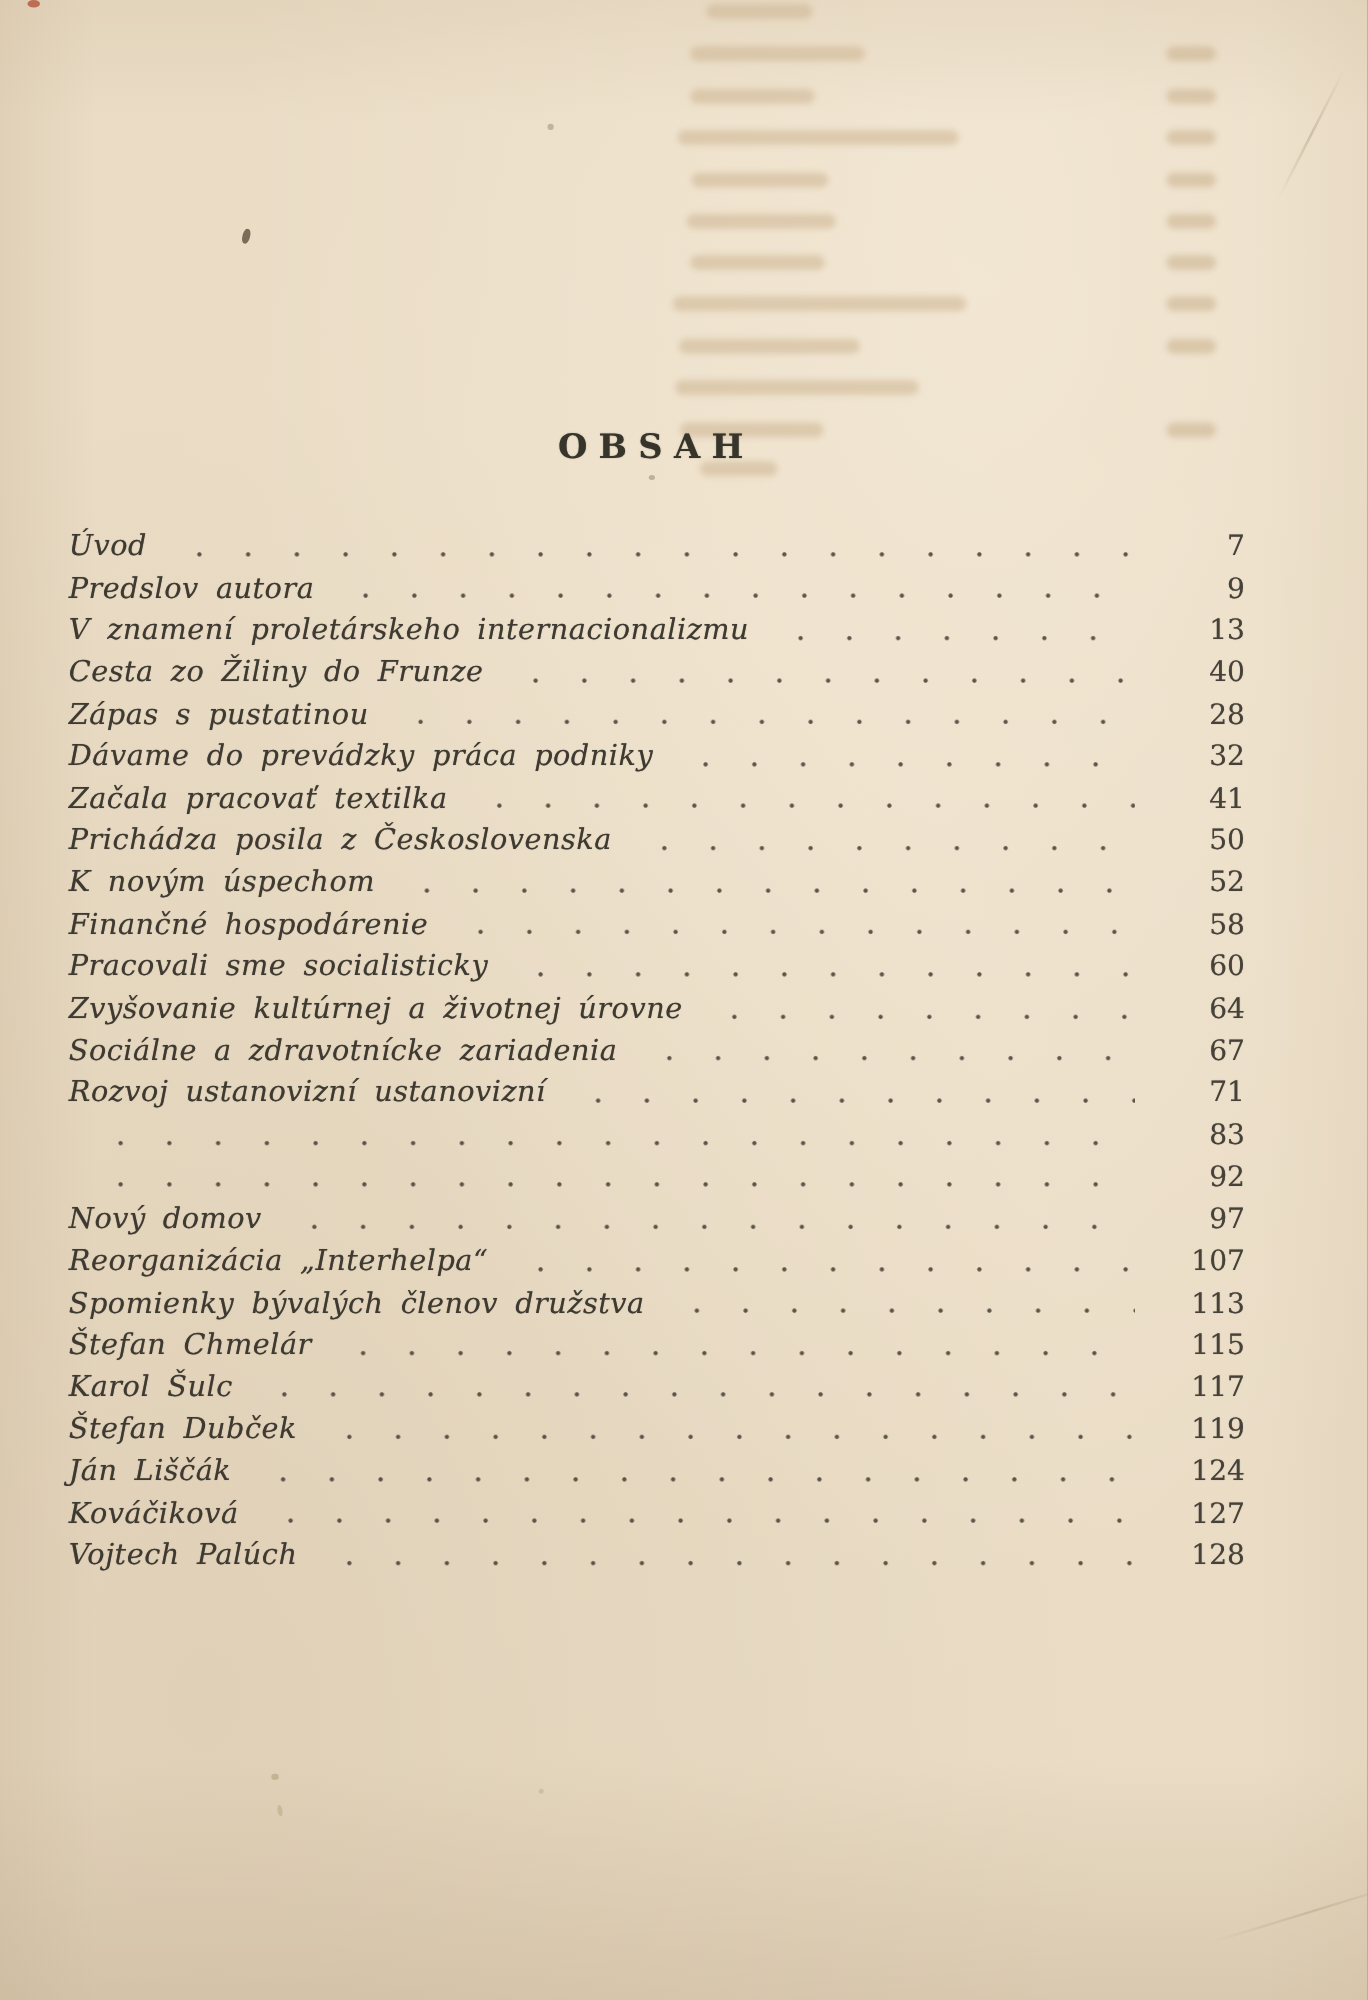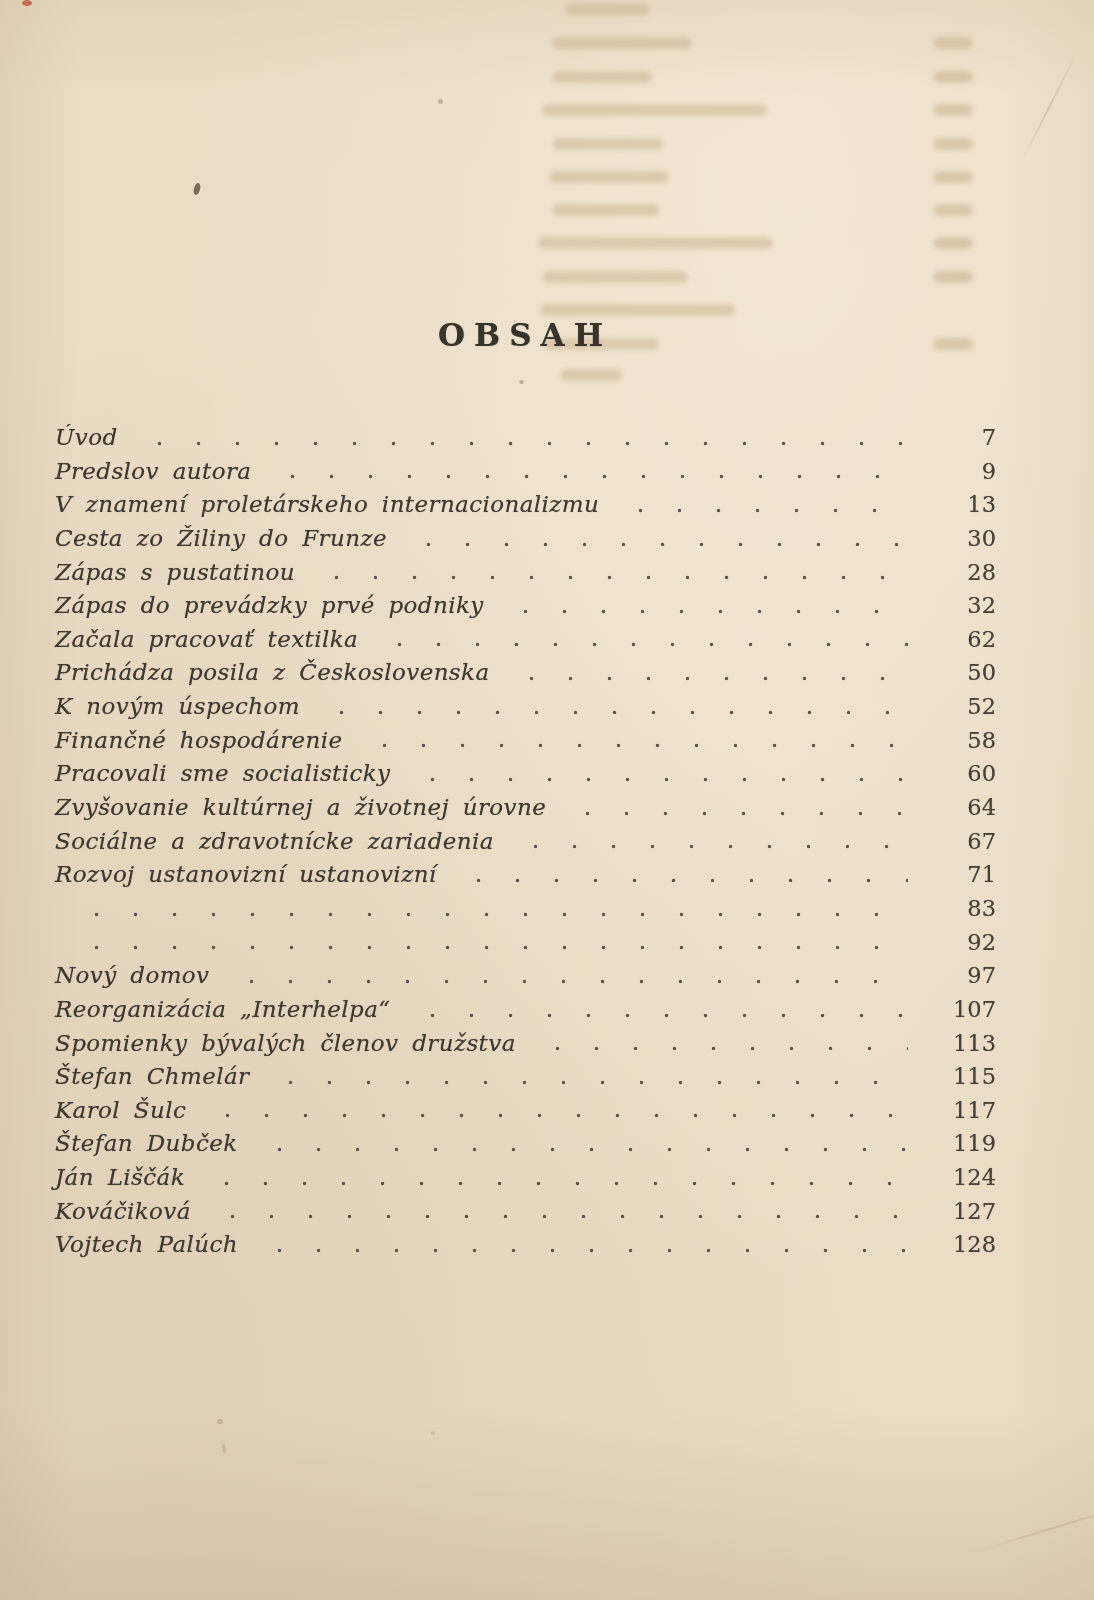--- a/index.html
+++ b/index.html
@@ -20,23 +20,23 @@
 
   
   .ghost-layer{position:absolute;inset:0;z-index:1;}
   .ghost-line{position:absolute;height:15px;filter:blur(2.4px);opacity:.55;}
   .ghost-text{position:absolute;top:1px;height:12px;background:#cdb491;border-radius:6px;}
   .ghost-num{position:absolute;top:1px;left:933px;width:40px;height:12px;background:#c9b08c;border-radius:6px;}
 
   
   .content{position:absolute;inset:0;z-index:2;}
   .title{
-    position:absolute;left:0;top:317px;width:1050px;
+    position:absolute;left:0;top:342px;width:1050px;
     text-align:center;
-    font-weight:bold;font-size:31px;letter-spacing:9px;
+    font-weight:bold;font-size:27px;letter-spacing:9px;
     color:#37342c;
     text-shadow:0 0 1px rgba(55,52,44,.55);
   }
   .toc{
     position:absolute;left:55px;top:421px;width:941px;
   }
   .toc-row{
     display:flex;
     height:33.65px;
     font-size:23px;
@@ -151,36 +151,36 @@
           <span class="toc-num">9</span>
         </div>
         <div class="toc-row">
           <span class="toc-label">V znamení proletárskeho internacionalizmu</span>
           <span class="leader"></span>
           <span class="toc-num">13</span>
         </div>
         <div class="toc-row">
           <span class="toc-label">Cesta zo Žiliny do Frunze</span>
           <span class="leader"></span>
-          <span class="toc-num">30</span>
+          <span class="toc-num">40</span>
         </div>
         <div class="toc-row">
           <span class="toc-label">Zápas s pustatinou</span>
           <span class="leader"></span>
           <span class="toc-num">28</span>
         </div>
         <div class="toc-row">
-          <span class="toc-label">Zápas do prevádzky prvé podniky</span>
+          <span class="toc-label">Dávame do prevádzky práca podniky</span>
           <span class="leader"></span>
           <span class="toc-num">32</span>
         </div>
         <div class="toc-row">
           <span class="toc-label">Začala pracovať textilka</span>
           <span class="leader"></span>
-          <span class="toc-num">62</span>
+          <span class="toc-num">41</span>
         </div>
         <div class="toc-row">
           <span class="toc-label">Prichádza posila z Československa</span>
           <span class="leader"></span>
           <span class="toc-num">50</span>
         </div>
         <div class="toc-row">
           <span class="toc-label">K novým úspechom</span>
           <span class="leader"></span>
           <span class="toc-num">52</span>

